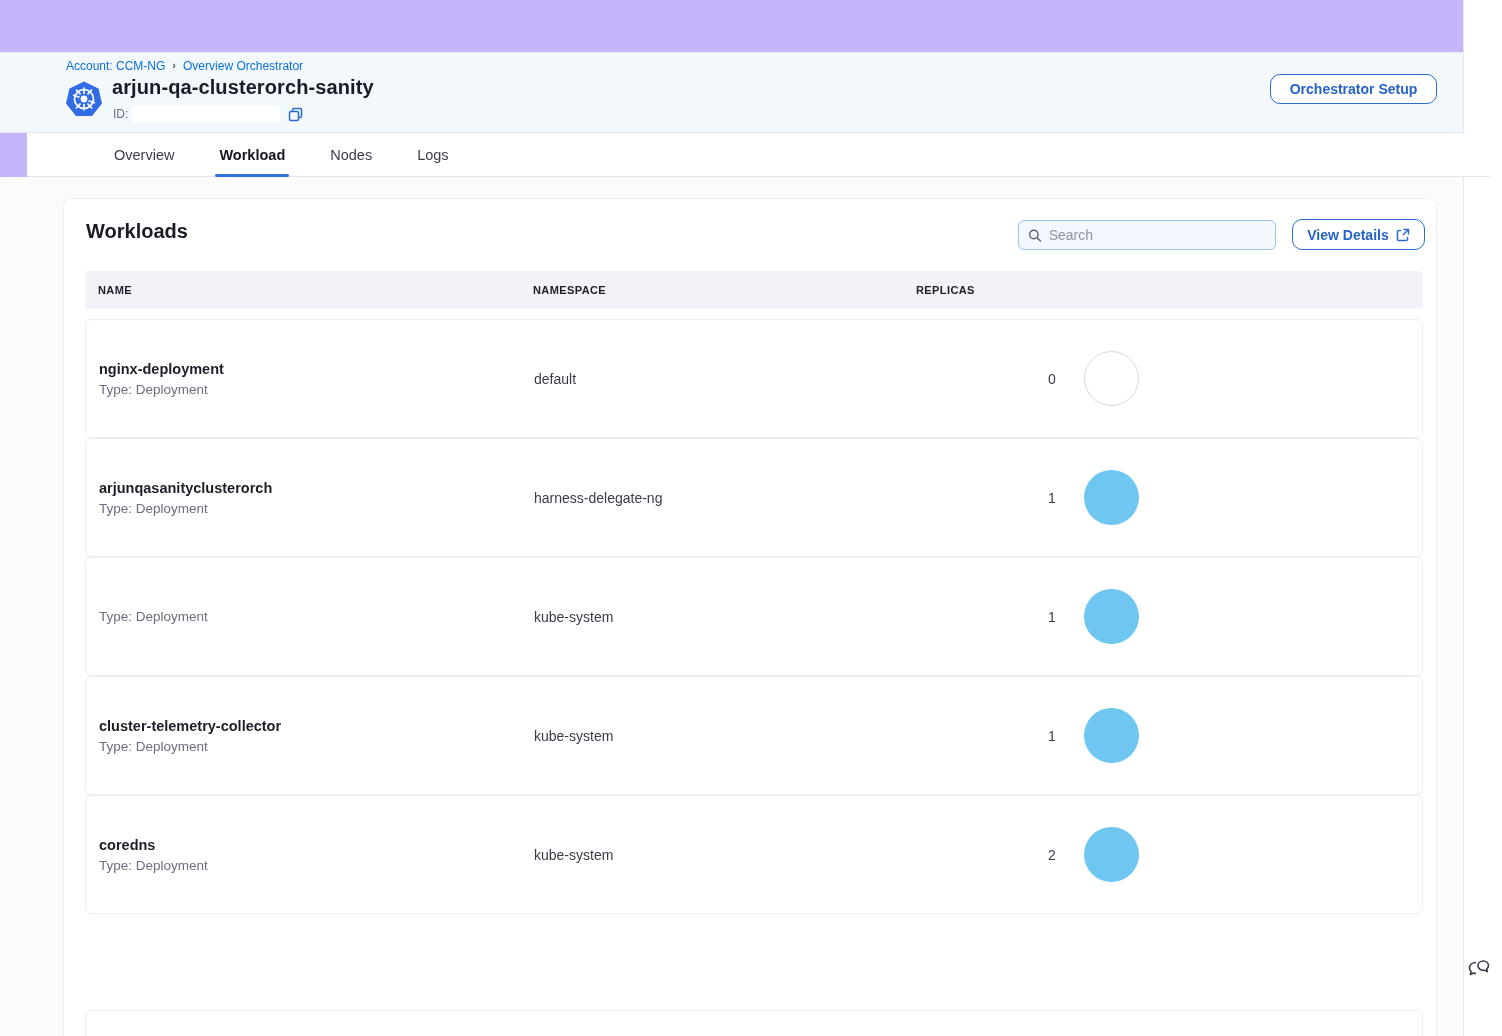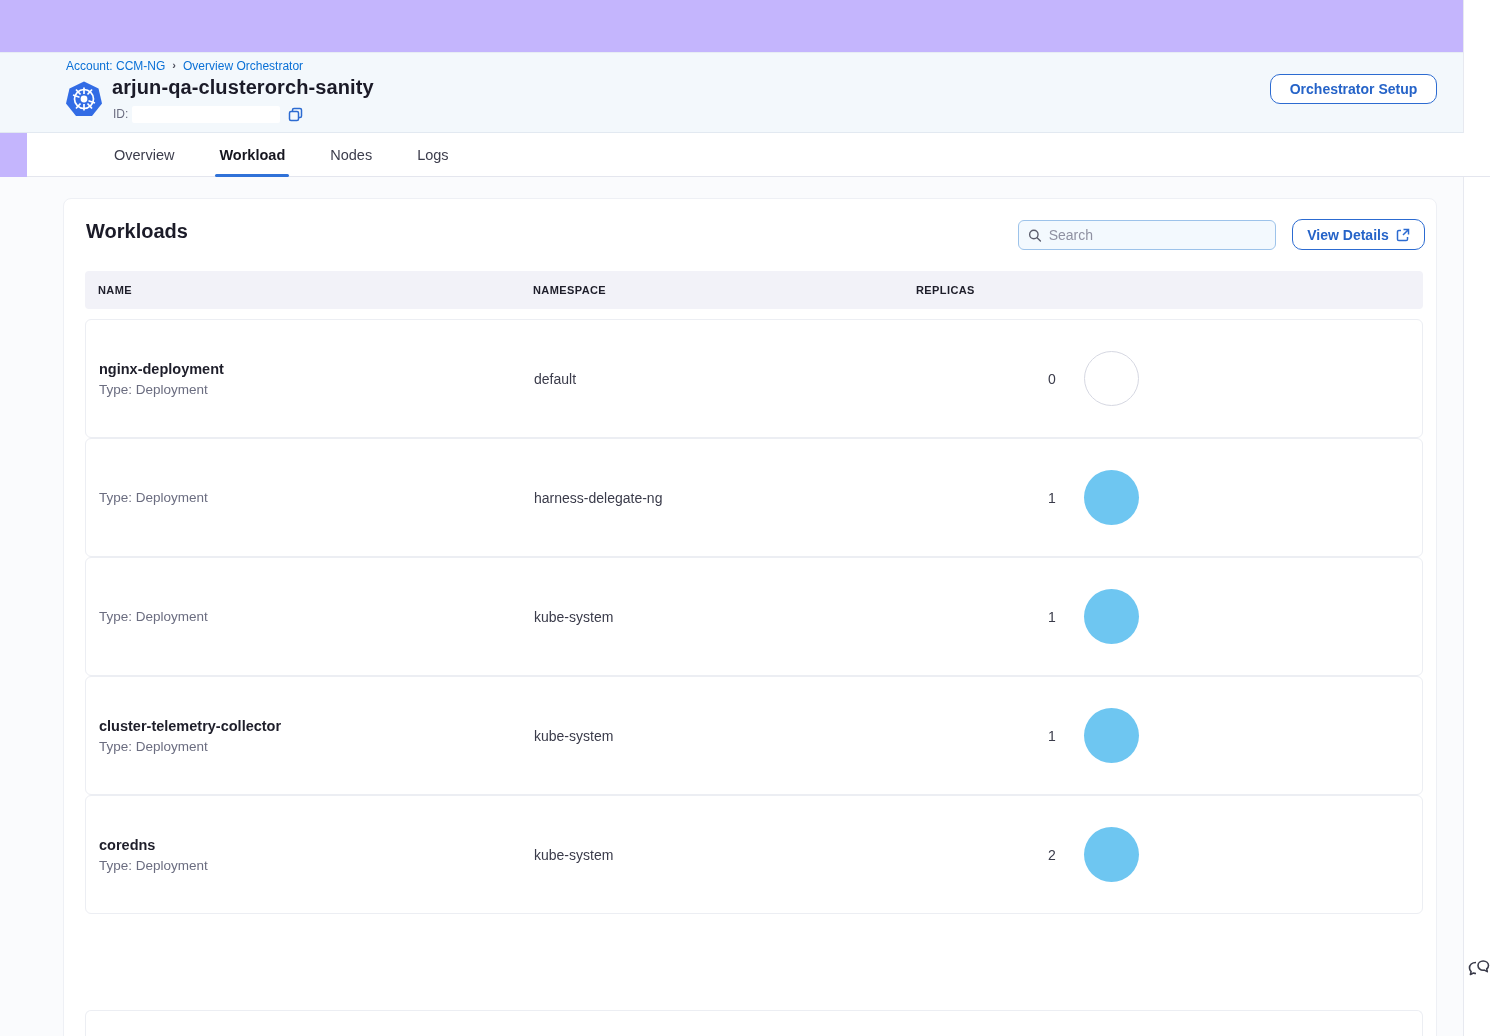--- a/index.html
+++ b/index.html
@@ -158,20 +158,21 @@
     </div>
     <div class="ns-cell">default</div>
     <div class="replicas-cell">
       <span class="replica-count">0</span>
       <span class="replica-circle" style="background: rgb(255, 255, 255); border: 1px solid rgb(214, 216, 226);"></span>
     </div>
   </div>
 
   <div class="row-card">
     <div class="name-cell">
+      <span class="wl-name">arjunqasanityclusterorch</span>
       <span class="wl-type">Type: Deployment</span>
     </div>
     <div class="ns-cell">harness-delegate-ng</div>
     <div class="replicas-cell">
       <span class="replica-count">1</span>
       <span class="replica-circle" style="background: rgb(110, 198, 241);"></span>
     </div>
   </div>
 
   <div class="row-card">

